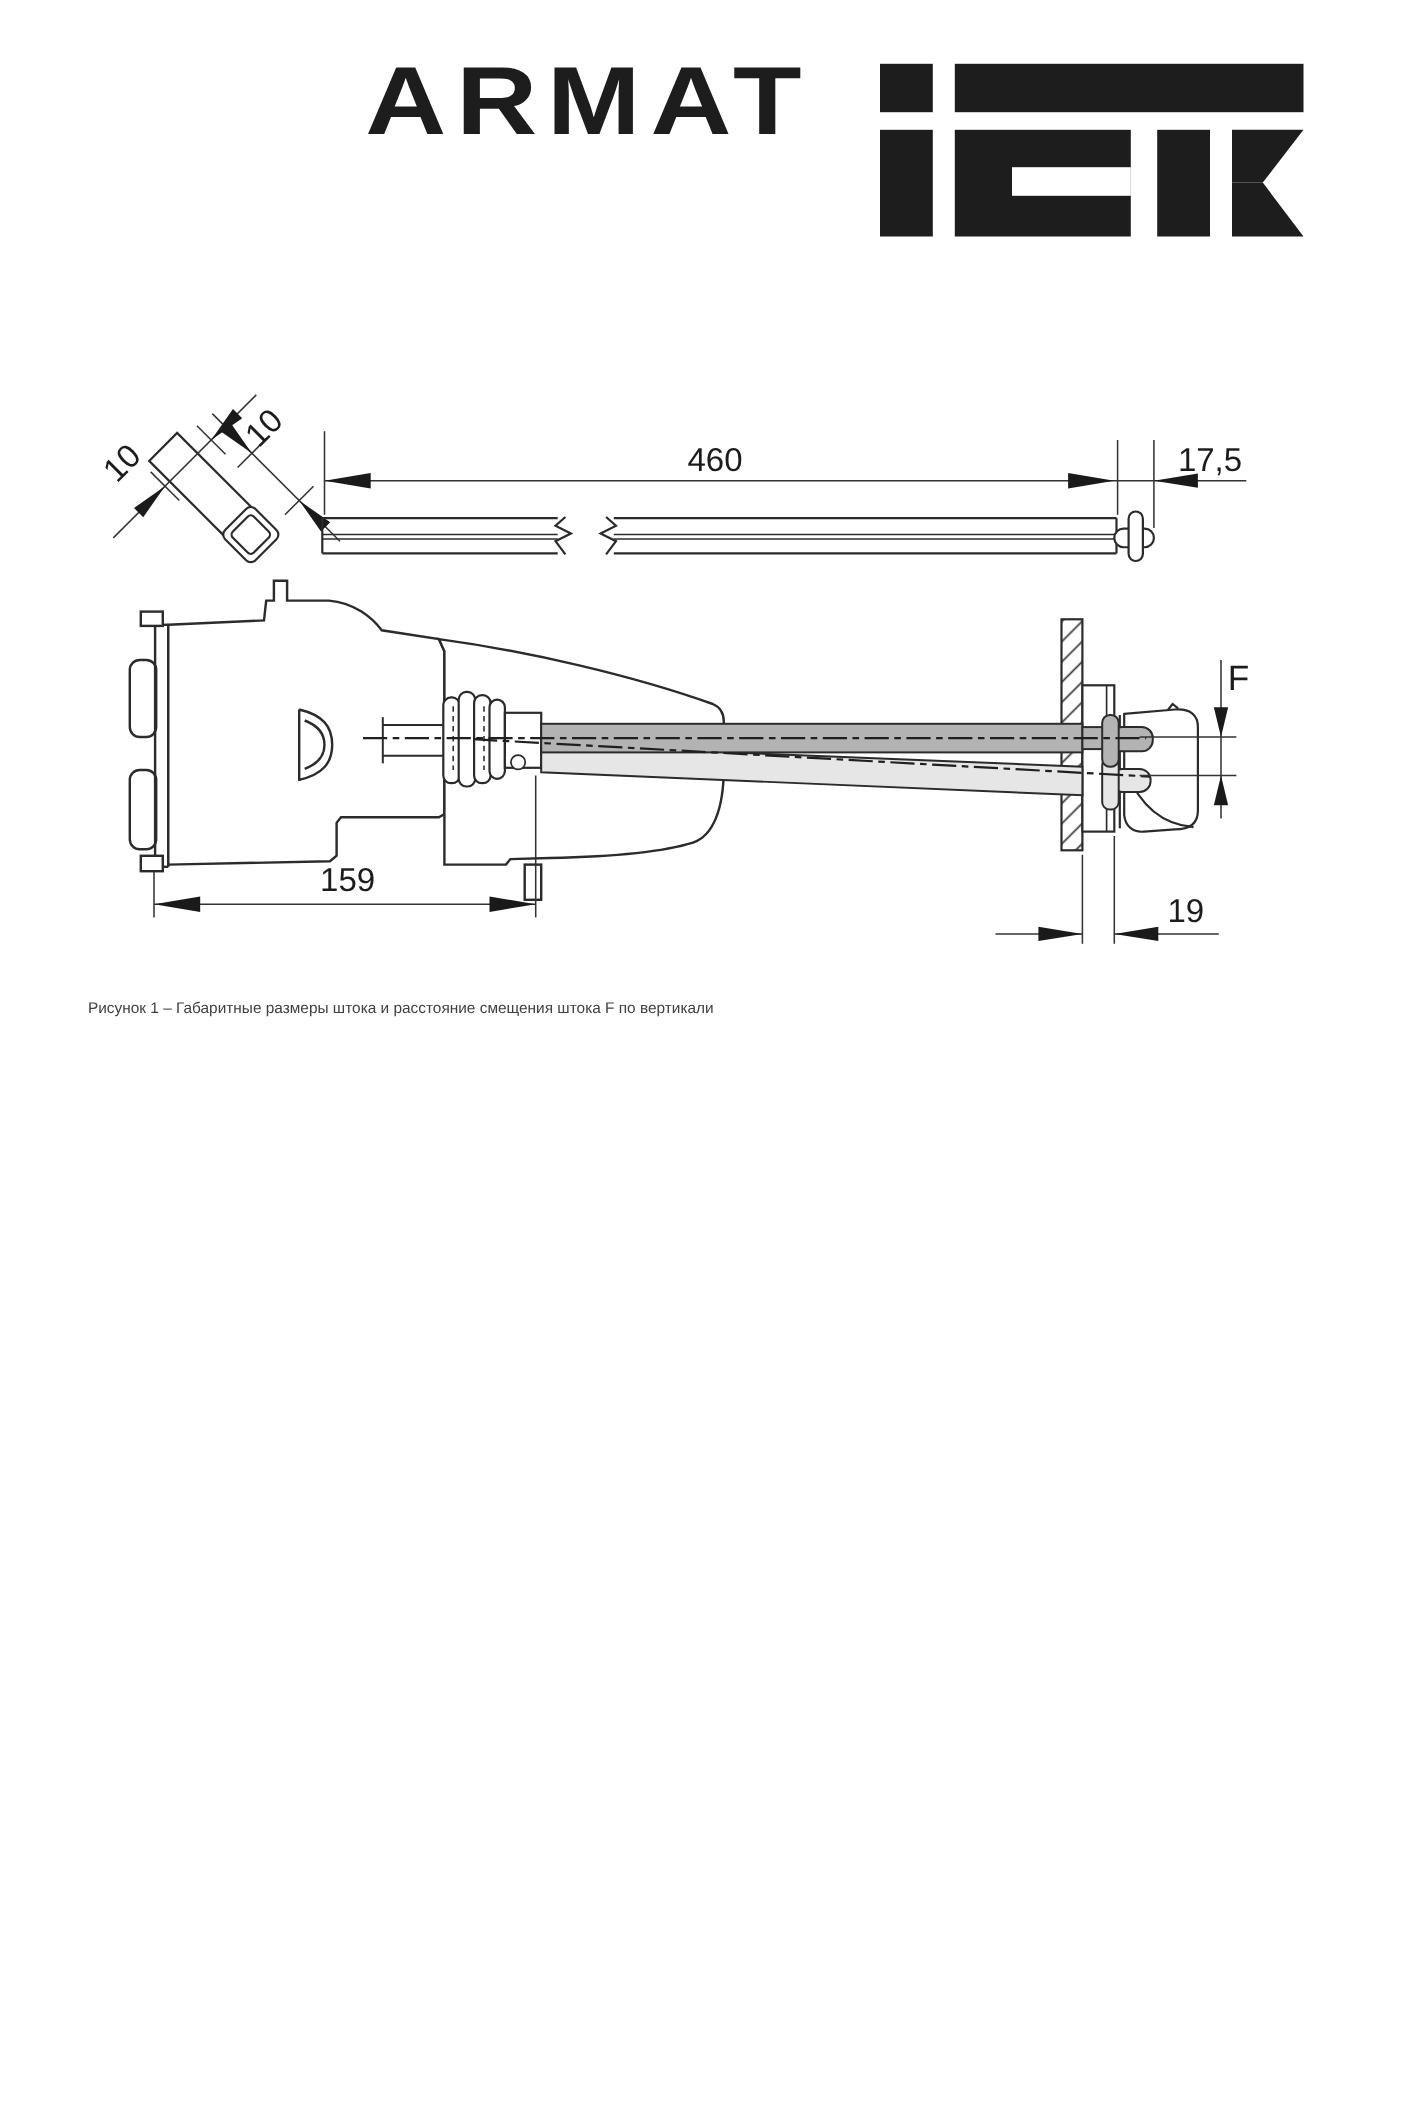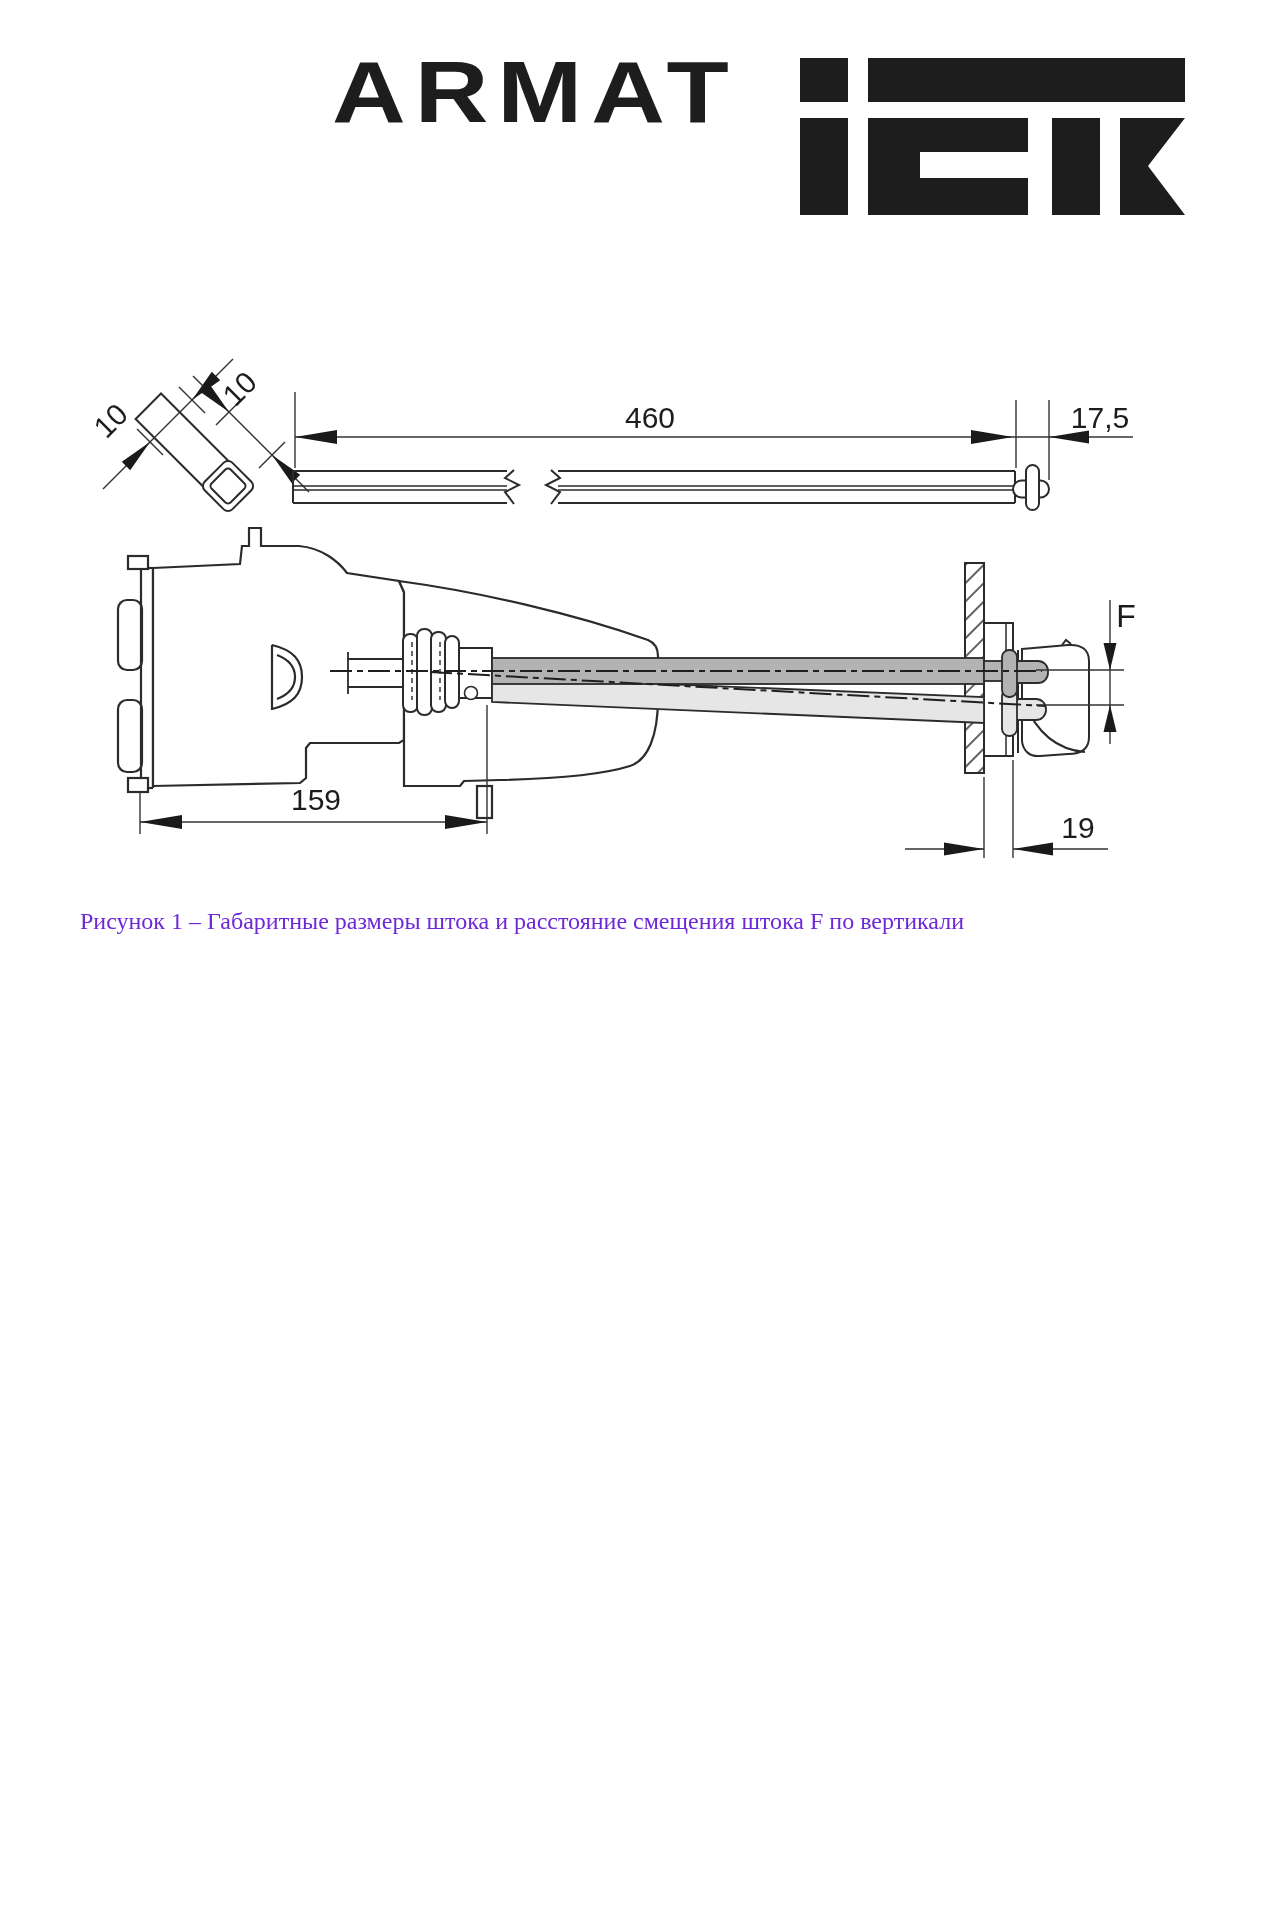--- a/index.html
+++ b/index.html
@@ -19,22 +19,22 @@
     color:#1d1d1d;
     transform:scaleY(0.86);
     transform-origin:top left;
     white-space:nowrap;
     user-select:none;
   }
   .brand-iek{position:absolute;left:800px;top:40px;}
   .figure-svg{position:absolute;left:0;top:0;}
   .caption{
     position:absolute;left:80px;top:908px;
-    font-size:24px;color:#6d28d9;
-    font-family:Liberation Serif, serif;
+    font-size:14px;color:#404040;
+    font-family:Liberation Sans, sans-serif;
     white-space:nowrap;
   }
   svg text{
     font-family:"Liberation Sans", sans-serif;
     fill:#1c1c1c;
   }
   .dim-text{font-size:30px;}
   .f-text{font-size:32px;}
 </style>
 </head>

